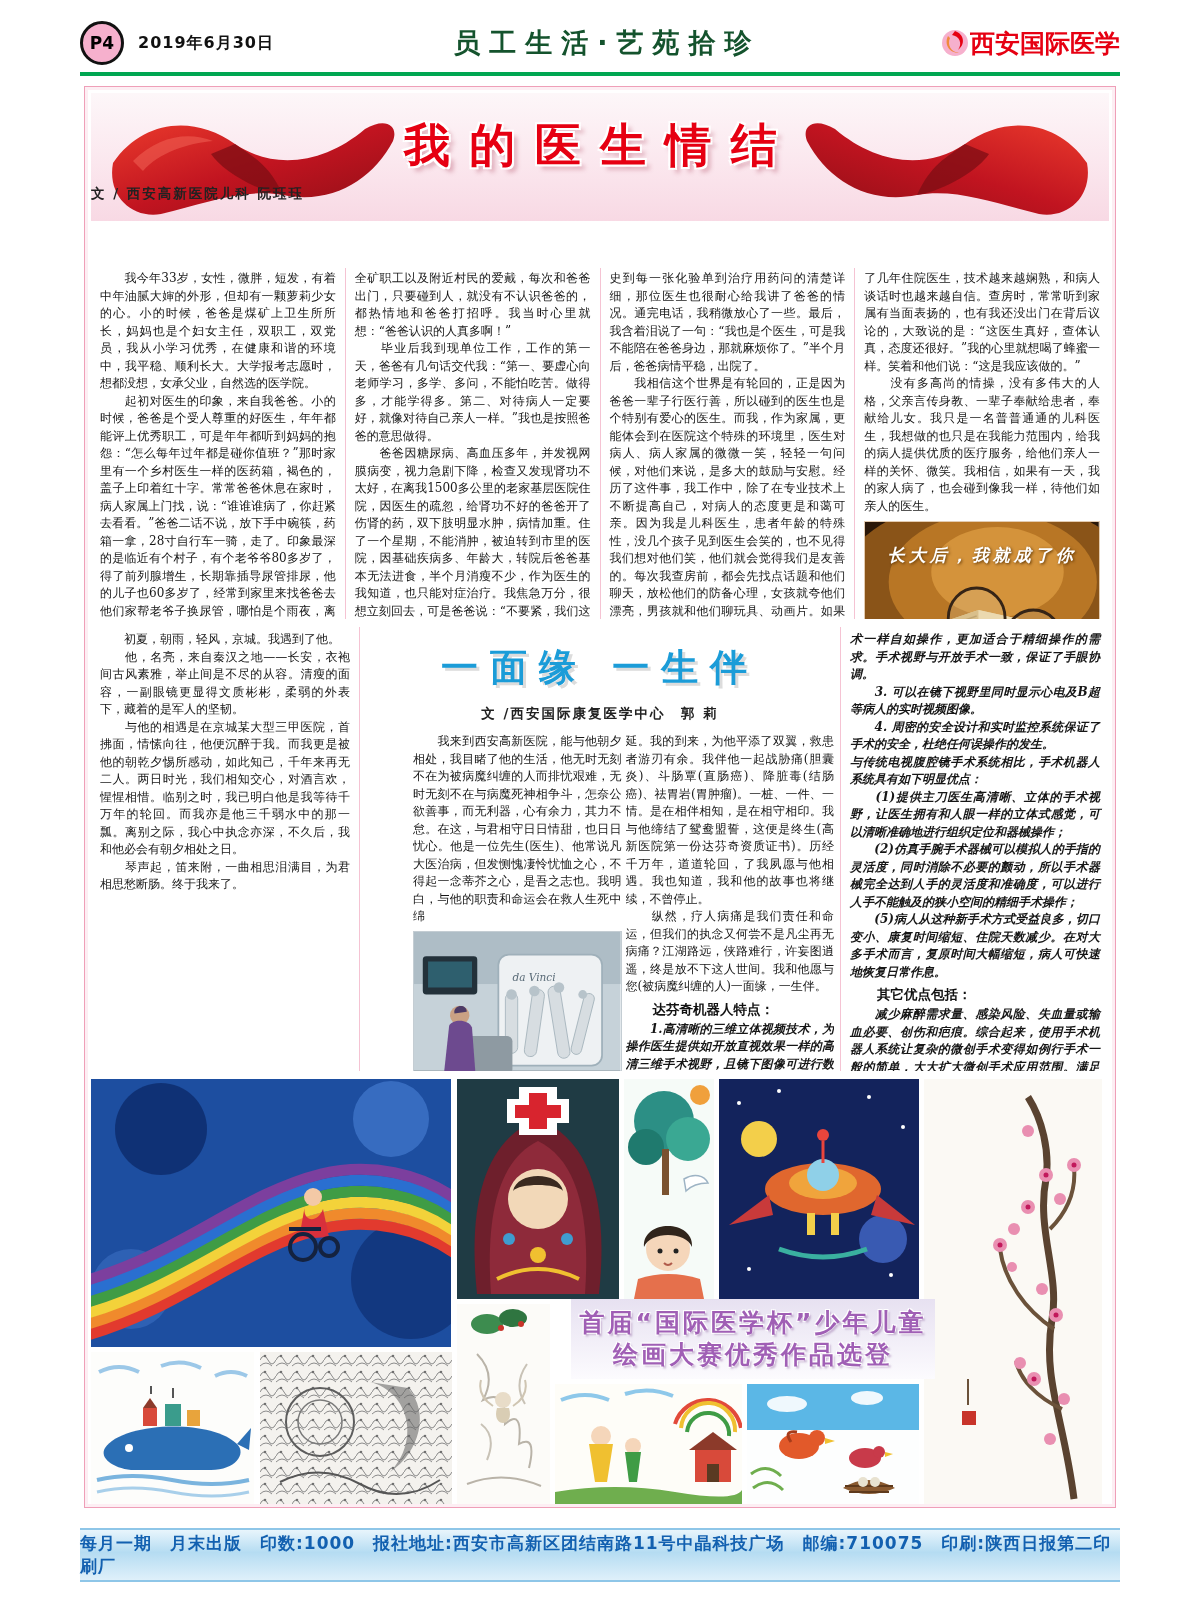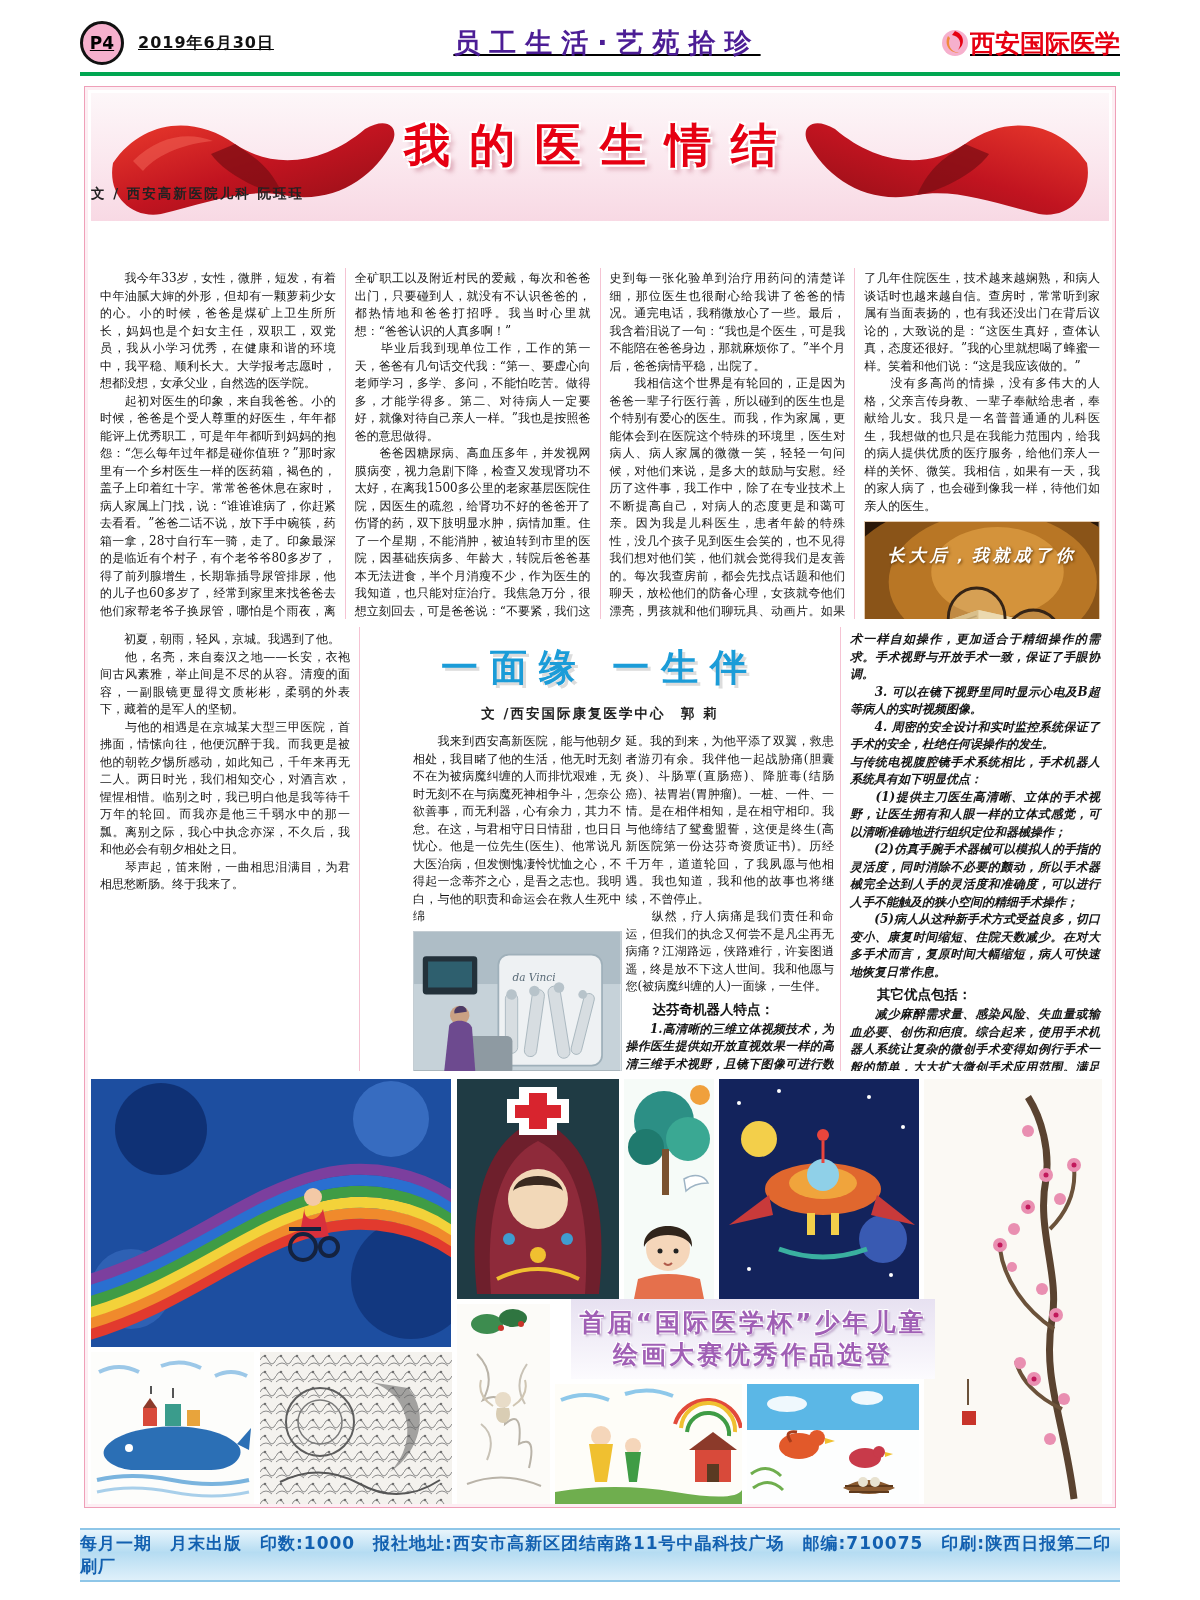--- a/index.html
+++ b/index.html
@@ -1,23 +1,23 @@
 <!DOCTYPE html>
 <html><head>
 <meta charset="utf-8">
 <style>
   html,body{margin:0;padding:0;background:#fff;}
   .page{position:relative;width:1200px;height:1600px;background:#fff;overflow:hidden;
         font-family:"DejaVu Serif",serif;}
   
-  .hdr{position:absolute;left:80px;top:18px;width:1040px;height:50px;display:flex;align-items:center;text-decoration:underline;}
+  .hdr{position:absolute;left:80px;top:18px;width:1040px;height:50px;display:flex;align-items:center;}
   .p4badge{width:38px;height:38px;border-radius:50%;background:#f6b0cd;border:3px solid #111;
            display:flex;align-items:center;justify-content:center;font:bold 17px "DejaVu Sans",sans-serif;color:#000;}
   .hdate{margin-left:14px;font:600 16px "DejaVu Sans",sans-serif;color:#111;letter-spacing:1px;}
-  .hmid{flex:1;text-align:center;font:bold 27px "DejaVu Sans",sans-serif;color:#4c1d95;letter-spacing:9px;}
+  .hmid{flex:1;text-align:center;font:bold 27px "DejaVu Sans",sans-serif;color:#14532d;letter-spacing:9px;}
   .hbrand{display:flex;align-items:center;font:bold 25px "DejaVu Sans",sans-serif;color:#e60012;}
   .greenrule{position:absolute;left:80px;top:72px;width:1040px;height:4px;background:#00a651;}
   
   .frame{position:absolute;left:84px;top:86px;width:1032px;height:1422px;border:1px solid #ef9fb8;
          box-shadow:0 0 0 3px #fdeef3 inset;padding:6px;box-sizing:border-box;}
   
   .banner{position:relative;height:128px;background:linear-gradient(180deg,#fdf7f9 0%,#fbe7ee 55%,#f8d9e4 100%);overflow:hidden;}
   .ribbon{position:absolute;top:18px;width:300px;height:105px;}
   .ribbon.left{left:12px;}
   .ribbon.right{right:12px;transform:scaleX(-1);}

